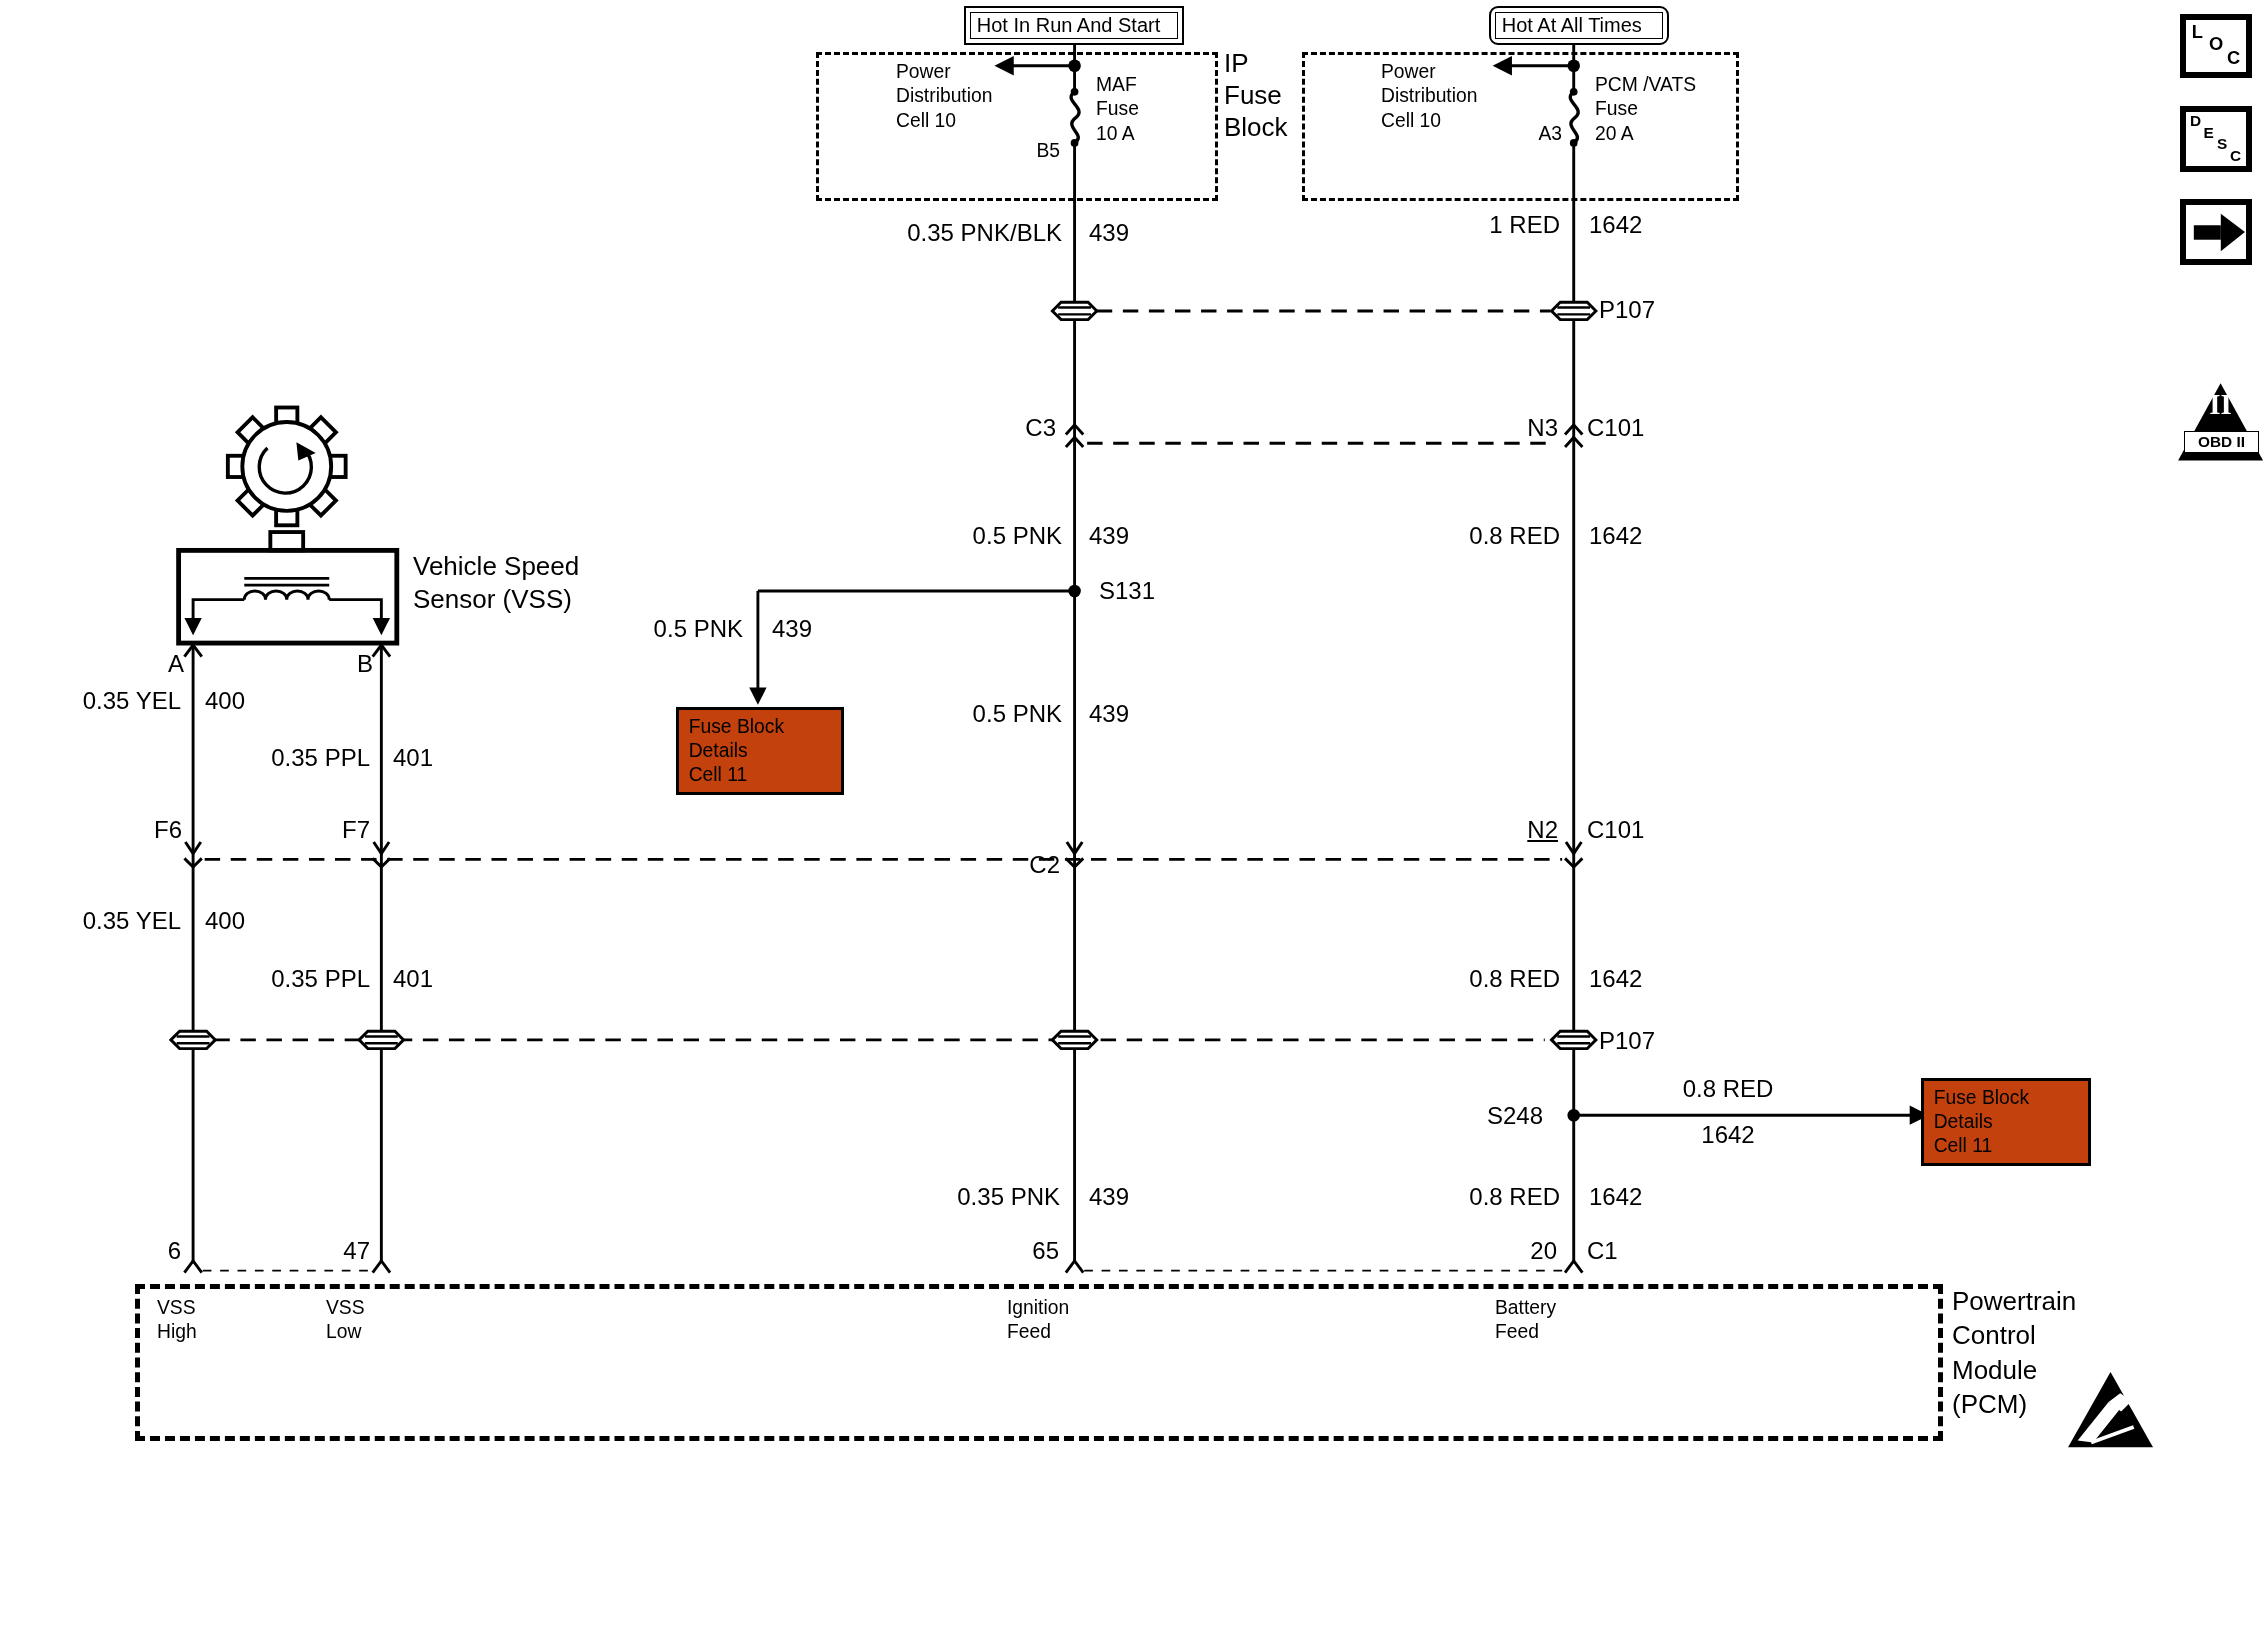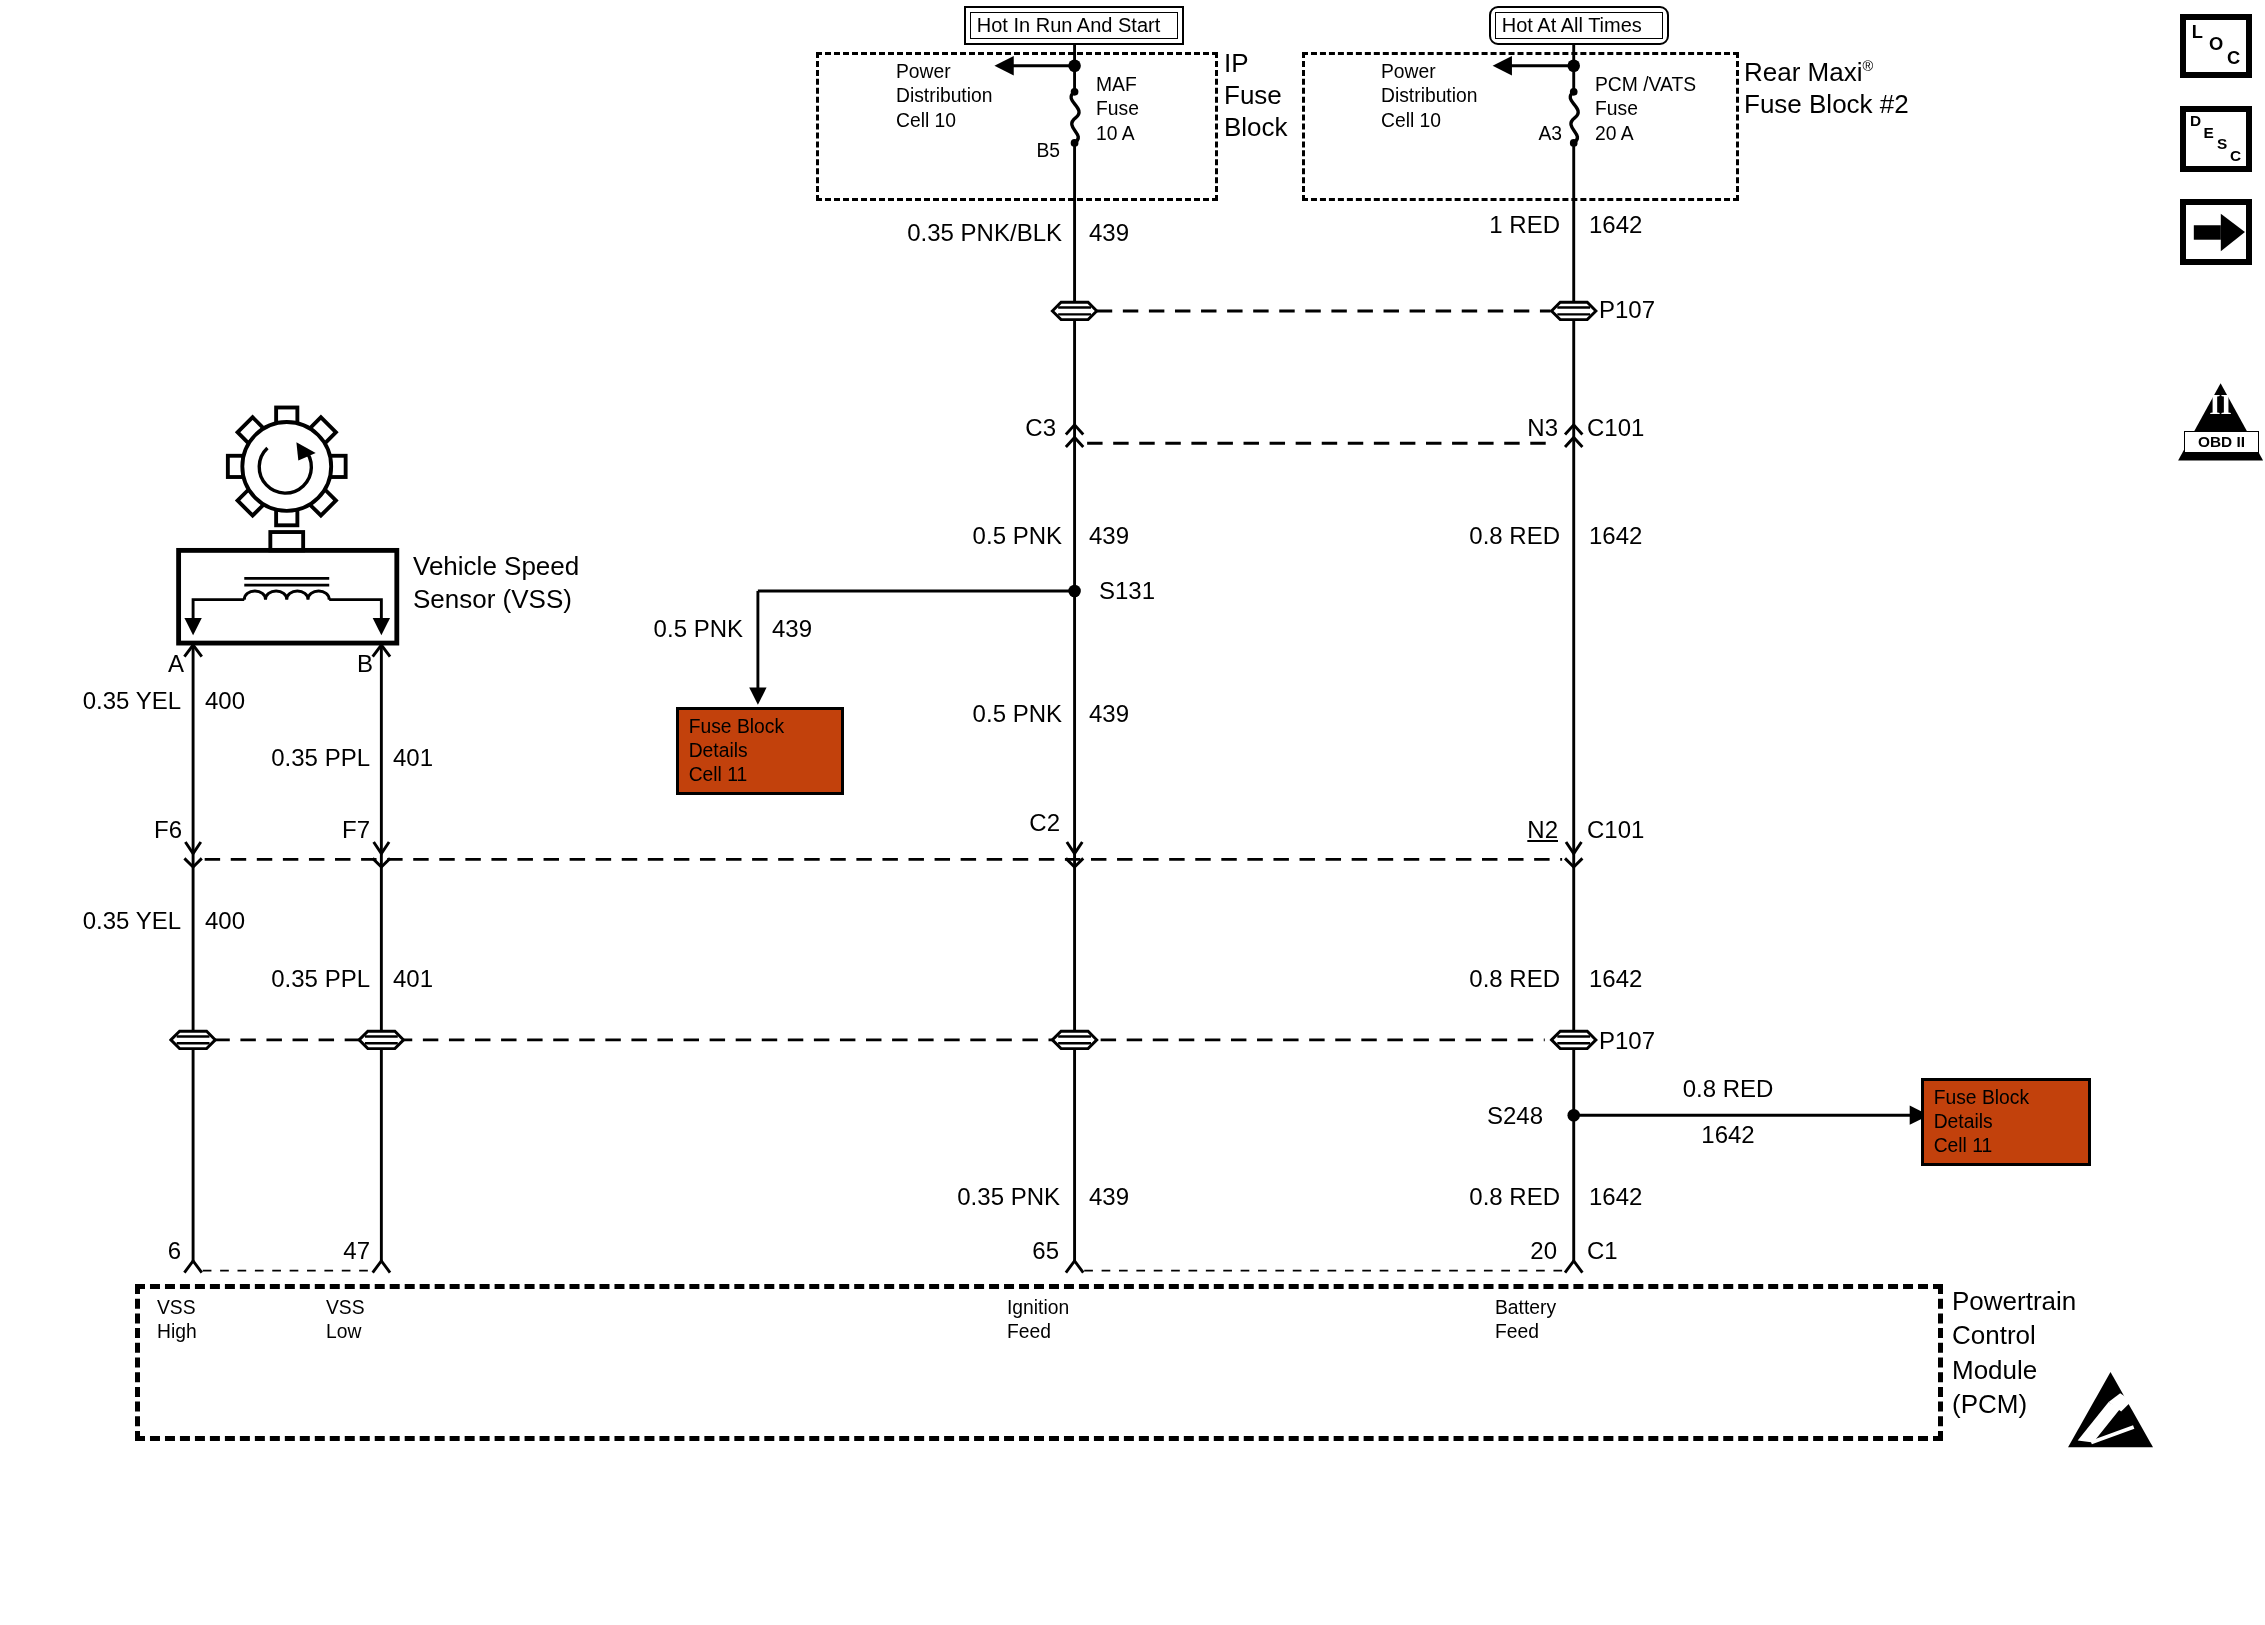--- a/index.html
+++ b/index.html
@@ -193,24 +193,20 @@
 Fuse
 Block</div>
 
   <div class="lbl sm" style="left:1381px;top:60px;">Power
 Distribution
 Cell 10</div>
   <div class="lbl sm" style="left:1595px;top:73px;">PCM /VATS
 Fuse
 20 A</div>
   <div class="lbl sm r" style="left:1506px;top:122px;width:56px;">A3</div>
-  <div class="lbl" style="left:1744px;top:25px;font-size:26px;line-height:1.23;">
-    <span>Rear Maxi</span><sup>®</sup>
-    <div>Fuse Block #2</div>
-  </div>
 
   <div class="lbl r" style="left:830px;top:218px;width:232px;">0.35 PNK/BLK</div>
   <div class="lbl" style="left:1089px;top:218px;">439</div>
   <div class="lbl r" style="left:1429px;top:210px;width:131px;">1 RED</div>
   <div class="lbl" style="left:1589px;top:210px;">1642</div>
 
   <div class="lbl" style="left:1599px;top:295px;">P107</div>
 
   <div class="lbl r" style="left:1000px;top:413px;width:56px;">C3</div>
   <div class="lbl r" style="left:1498px;top:413px;width:60px;">N3</div>
@@ -236,21 +232,21 @@
 
   <div class="lbl r" style="left:50px;top:686px;width:131px;">0.35 YEL</div>
   <div class="lbl" style="left:205px;top:686px;">400</div>
   <div class="lbl r" style="left:238px;top:743px;width:132px;">0.35 PPL</div>
   <div class="lbl" style="left:393px;top:743px;">401</div>
   <div class="lbl r" style="left:933px;top:699px;width:129px;">0.5 PNK</div>
   <div class="lbl" style="left:1089px;top:699px;">439</div>
 
   <div class="lbl r" style="left:124px;top:815px;width:58px;">F6</div>
   <div class="lbl r" style="left:311px;top:815px;width:59px;">F7</div>
-  <div class="lbl r" style="left:1002px;top:808px;width:58px;">C2</div>
+  <div class="lbl r" style="left:1002px;top:850px;width:58px;">C2</div>
   <div class="lbl r" style="left:1499px;top:815px;width:59px;text-decoration:underline;">N2</div>
   <div class="lbl" style="left:1587px;top:815px;">C101</div>
 
   <div class="lbl r" style="left:50px;top:906px;width:131px;">0.35 YEL</div>
   <div class="lbl" style="left:205px;top:906px;">400</div>
   <div class="lbl r" style="left:238px;top:964px;width:132px;">0.35 PPL</div>
   <div class="lbl" style="left:393px;top:964px;">401</div>
   <div class="lbl r" style="left:1429px;top:964px;width:131px;">0.8 RED</div>
   <div class="lbl" style="left:1589px;top:964px;">1642</div>
 

